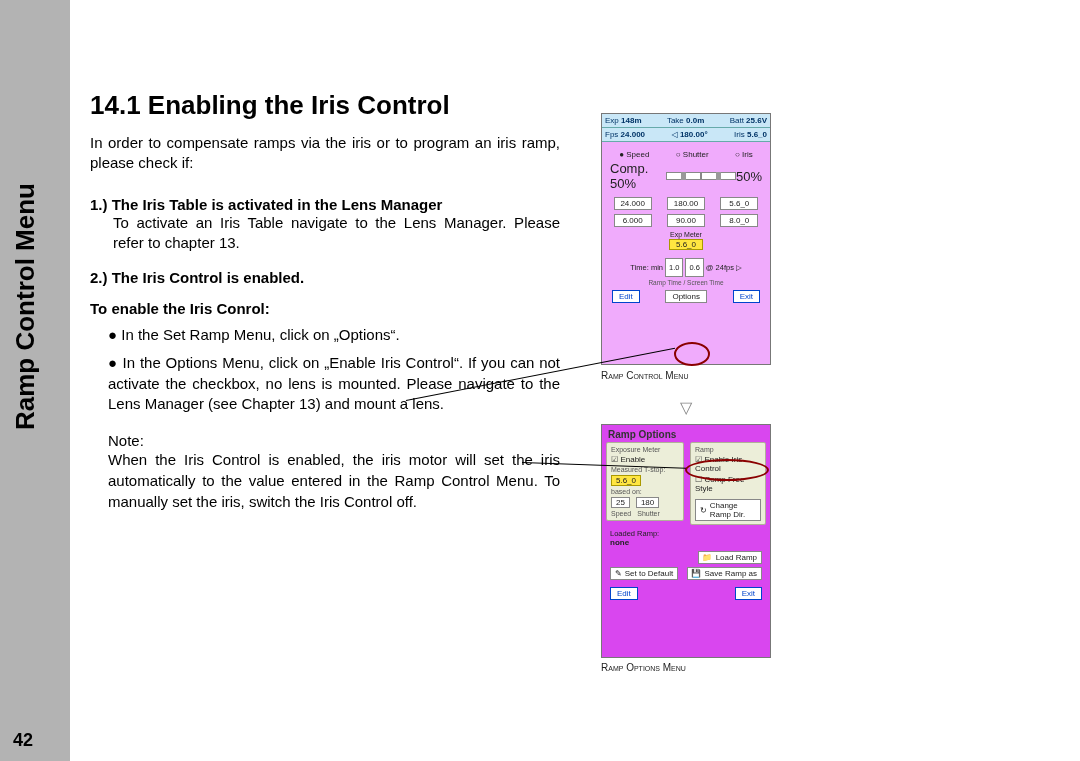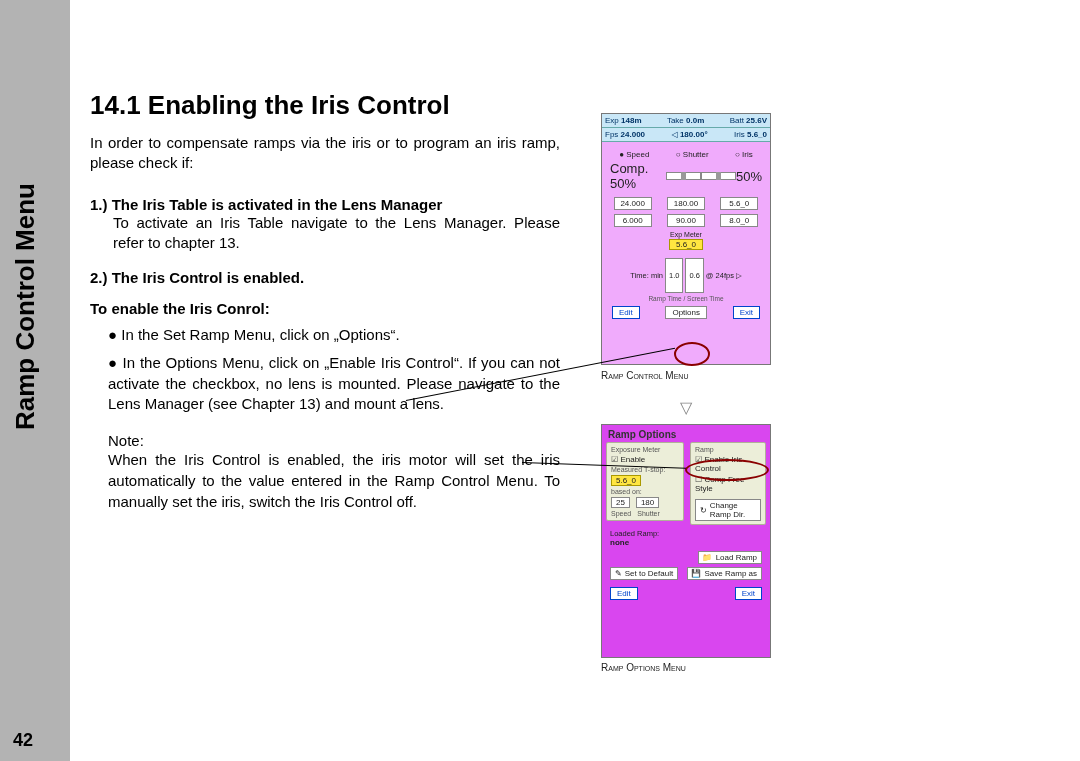--- a/index.html
+++ b/index.html
@@ -136,21 +136,21 @@
   .s1-radios span.sel::before{ content:"● "; }
   .s1-comp{ font-size:13px; display:flex; justify-content: space-between; padding:0 4px; align-items:center;}
   .s1-bar{ height:6px; width:40px; background:#fff; border:1px solid #888; display:inline-block; position:relative;}
   .s1-bar .hnd{position:absolute; top:-1px; left:14px; width:5px; height:8px; background:#999;}
   .s1-cols{ display:flex; justify-content:space-around; margin-top:6px; margin-bottom:4px;}
   .s1-col{ display:flex; flex-direction:column; gap:4px; align-items:center;}
   .s1-box{ background:#fff; border:1px solid #888; font-size:8px; padding:1px 3px; min-width:30px; text-align:center;}
   .s1-exp{ font-size:7px; text-align:center; margin-top:4px;}
   .s1-expbox{ display:inline-block; background:#ffe640; border:1px solid #aa9900; padding:0 6px; font-size:8px; margin-top:1px;}
   .s1-time{ font-size:7.5px; display:flex; align-items:center; gap:2px; margin-top:8px; justify-content:center;}
-  .s1-tbox{ background:#fff; border:1px solid #888; padding:12px 3px;}
+  .s1-tbox{ background:#fff; border:1px solid #888; padding:4px 3px;}
   .s1-rts{ font-size:6.5px; text-align:center; color:#555; margin-top:2px;}
   .s1-btns{ display:flex; justify-content:space-between; padding:4px 6px;}
   .s1-btn{ background:#fff; border:1px solid #888; padding:1px 6px; font-size:8px; }
   .s1-btn.edit{ color:#0044cc; border-color:#0044cc;}
   .s1-btn.exit{ color:#0044cc; border-color:#0044cc;}
   .s1-ring1{
     position:absolute; left:72px; top:228px; width:32px; height:20px;
     border:2px solid #8a0000; border-radius:50%;
     pointer-events:none;
   }

